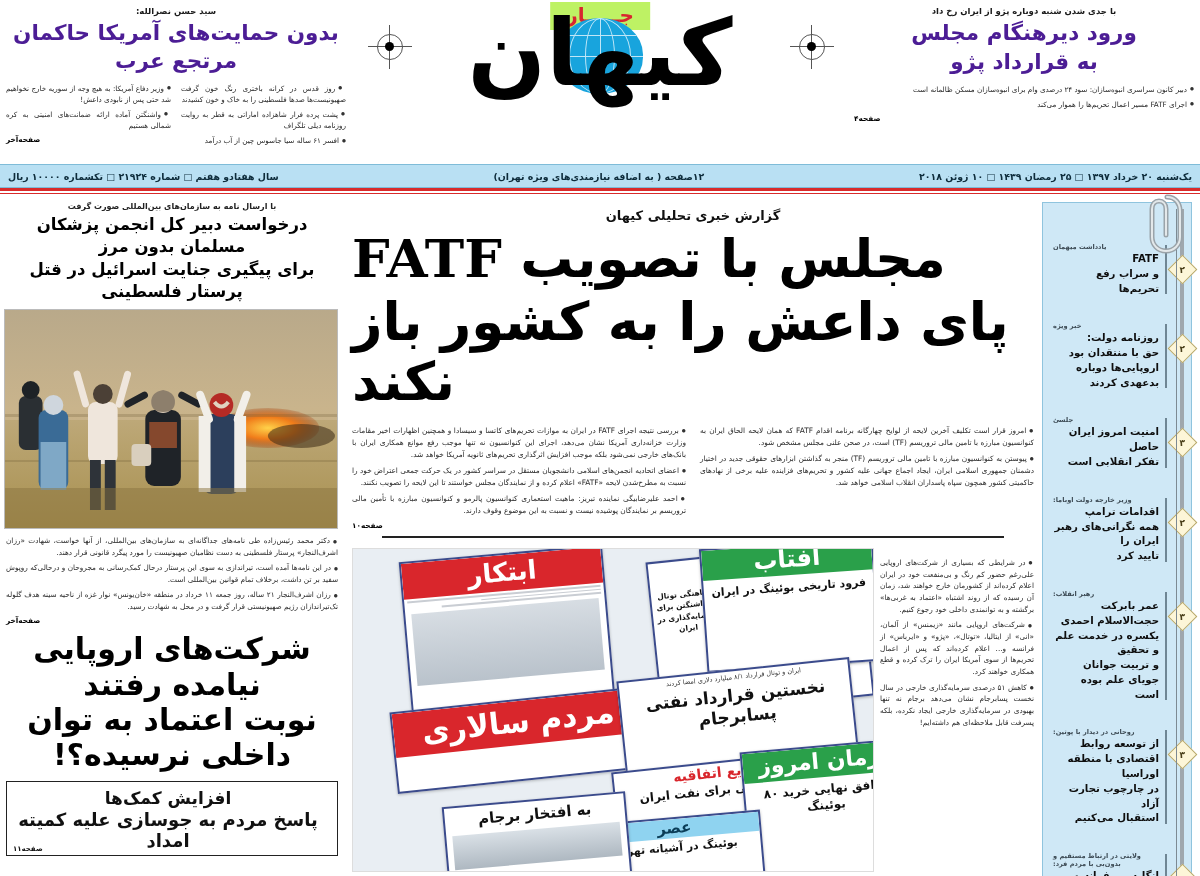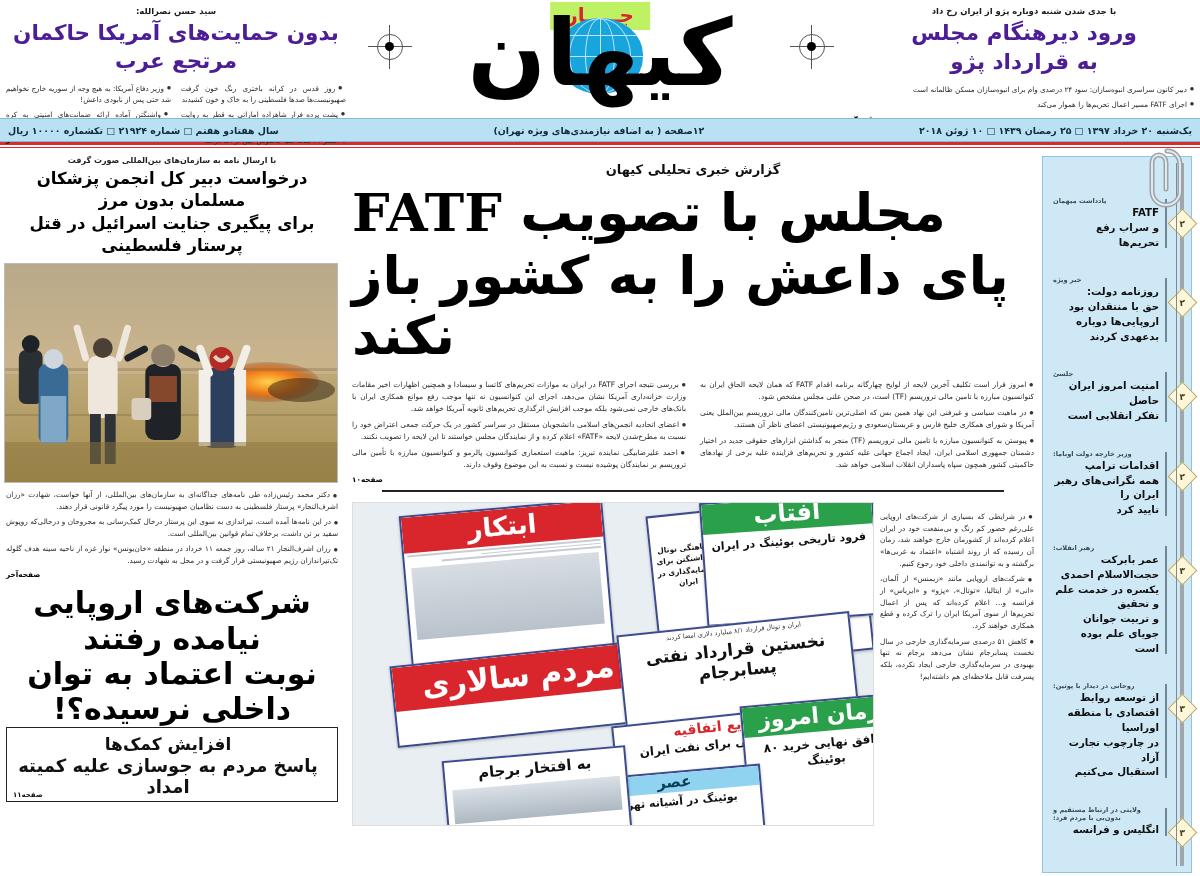--- a/index.html
+++ b/index.html
@@ -15,21 +15,21 @@
   
   .regmark{position:absolute;width:44px;height:44px;}
   .regmark .ring{position:absolute;left:9px;top:9px;width:24px;height:24px;border:1.3px solid #555;border-radius:50%;}
   .regmark .dot{position:absolute;left:17px;top:17px;width:9px;height:9px;background:#000;border-radius:50%;}
   .regmark .h{position:absolute;left:0;top:21.2px;width:44px;height:1.2px;background:#555;}
   .regmark .v{position:absolute;top:0;left:21.2px;height:44px;width:1.2px;background:#555;}
   #reg-left{left:368px;top:25px;}
   #reg-right{left:790px;top:25px;}
 
   
-  .topband{position:relative;height:118px;}
+  .topband{position:relative;height:164px;}
   .top-col{position:absolute;top:0;width:340px;}
   .top-col.left{left:6px;text-align:center;}
   .top-col.right{right:6px;text-align:center;}
 
   .kicker-sm{
     font-size:8.5px;font-weight:700;line-height:1.35;color:#1a1a1a;
     margin:6px 0 2px 0;letter-spacing:0;
   }
   .top-head{
     font-size:21.5px;font-weight:700;line-height:1.28;color:#4c1d95;
@@ -141,21 +141,21 @@
   
   .leftcol{flex:0 0 338px;width:338px;padding-right:6px;box-sizing:border-box;}
   .lc-kicker{text-align:center;font-size:8px;font-weight:700;margin-bottom:3px;color:#222;}
   .lc-head{text-align:center;font-size:16.5px;font-weight:700;line-height:1.35;color:#000;margin-bottom:6px;}
   .photo{width:100%;height:218px;position:relative;overflow:hidden;border:1px solid #bbb;}
   .lc-bullets{margin-top:6px;}
   .lc-bullets .bullet{font-size:7.3px;line-height:1.58;}
   .lc-head2{text-align:center;font-weight:700;line-height:1.18;color:#000;margin-top:6px;}
   .lc-head2 .l1{font-size:30px;display:block;}
   .lc-head2 .l2{font-size:30px;display:block;}
-  .boxed{border:1.5px solid #222;margin-top:0;padding:6px 16px 4px 8px;position:relative;text-align:center;}
+  .boxed{border:1.5px solid #222;margin-top:8px;padding:6px 16px 4px 8px;position:relative;text-align:center;}
   .boxed .b1{font-size:17px;font-weight:700;}
   .boxed .b2{font-size:18px;font-weight:700;margin-top:1px;}
   .boxed .bp{position:absolute;left:6px;bottom:2px;font-size:7px;font-weight:700;}
 </style>
 </head>
 <body>
 
 <div class="page">
 
   <div class="regmark" id="reg-left">
@@ -313,21 +313,20 @@
 
       <div class="lead-kicker">گزارش خبری تحلیلی کیهان</div>
       <div class="lead-head">
         <span>مجلس با تصویب </span><span class="lat">FATF</span>
         <span class="l2">پای داعش را به کشور باز نکند</span>
       </div>
 
       <div class="lead-bullets">
         <div class="bc">
           <div class="bullet">امروز قرار است تکلیف آخرین لایحه از لوایح چهارگانه برنامه اقدام FATF که همان لایحه الحاق ایران به کنوانسیون مبارزه با تامین مالی تروریسم (TF) است، در صحن علنی مجلس مشخص شود.</div>
-          <div class="bullet">در ماهیت سیاسی و غیرفنی این نهاد همین بس که اصلی‌ترین تامین‌کنندگان مالی تروریسم بین‌الملل یعنی آمریکا و شورای همکاری خلیج فارس و عربستان‌سعودی و رژیم‌صهیونیستی اعضای ناظر آن هستند.</div>
           <div class="bullet">پیوستن به کنوانسیون مبارزه با تامین مالی تروریسم (TF) منجر به گذاشتن ابزارهای حقوقی جدید در اختیار دشمنان جمهوری اسلامی ایران، ایجاد اجماع جهانی علیه کشور و تحریم‌های فزاینده علیه برخی از نهادهای حاکمیتی کشور همچون سپاه پاسداران انقلاب اسلامی خواهد شد.</div>
         </div>
         <div class="bc">
           <div class="bullet">بررسی نتیجه اجرای FATF در ایران به موازات تحریم‌های کاتسا و سیسادا و همچنین اظهارات اخیر مقامات وزارت خزانه‌داری آمریکا نشان‌ می‌دهد، اجرای این کنوانسیون نه تنها موجب رفع موانع همکاری ایران با بانک‌های خارجی نمی‌شود بلکه موجب افزایش اثرگذاری تحریم‌های ثانویه آمریکا خواهد شد.</div>
           <div class="bullet">اعضای اتحادیه انجمن‌های اسلامی دانشجویان مستقل در سراسر کشور در یک حرکت جمعی اعتراض خود را نسبت به مطرح‌شدن لایحه «FATF» اعلام کرده و از نمایندگان مجلس خواستند تا این لایحه را تصویب نکنند.</div>
           <div class="bullet">احمد علیرضابیگی نماینده تبریز: ماهیت استعماری کنوانسیون پالرمو و کنوانسیون مبارزه با تأمین مالی تروریسم بر نمایندگان پوشیده نیست و نسبت به این موضوع وقوف دارند.</div>
           <div class="pageref">صفحه۱۰</div>
         </div>
       </div>
 

